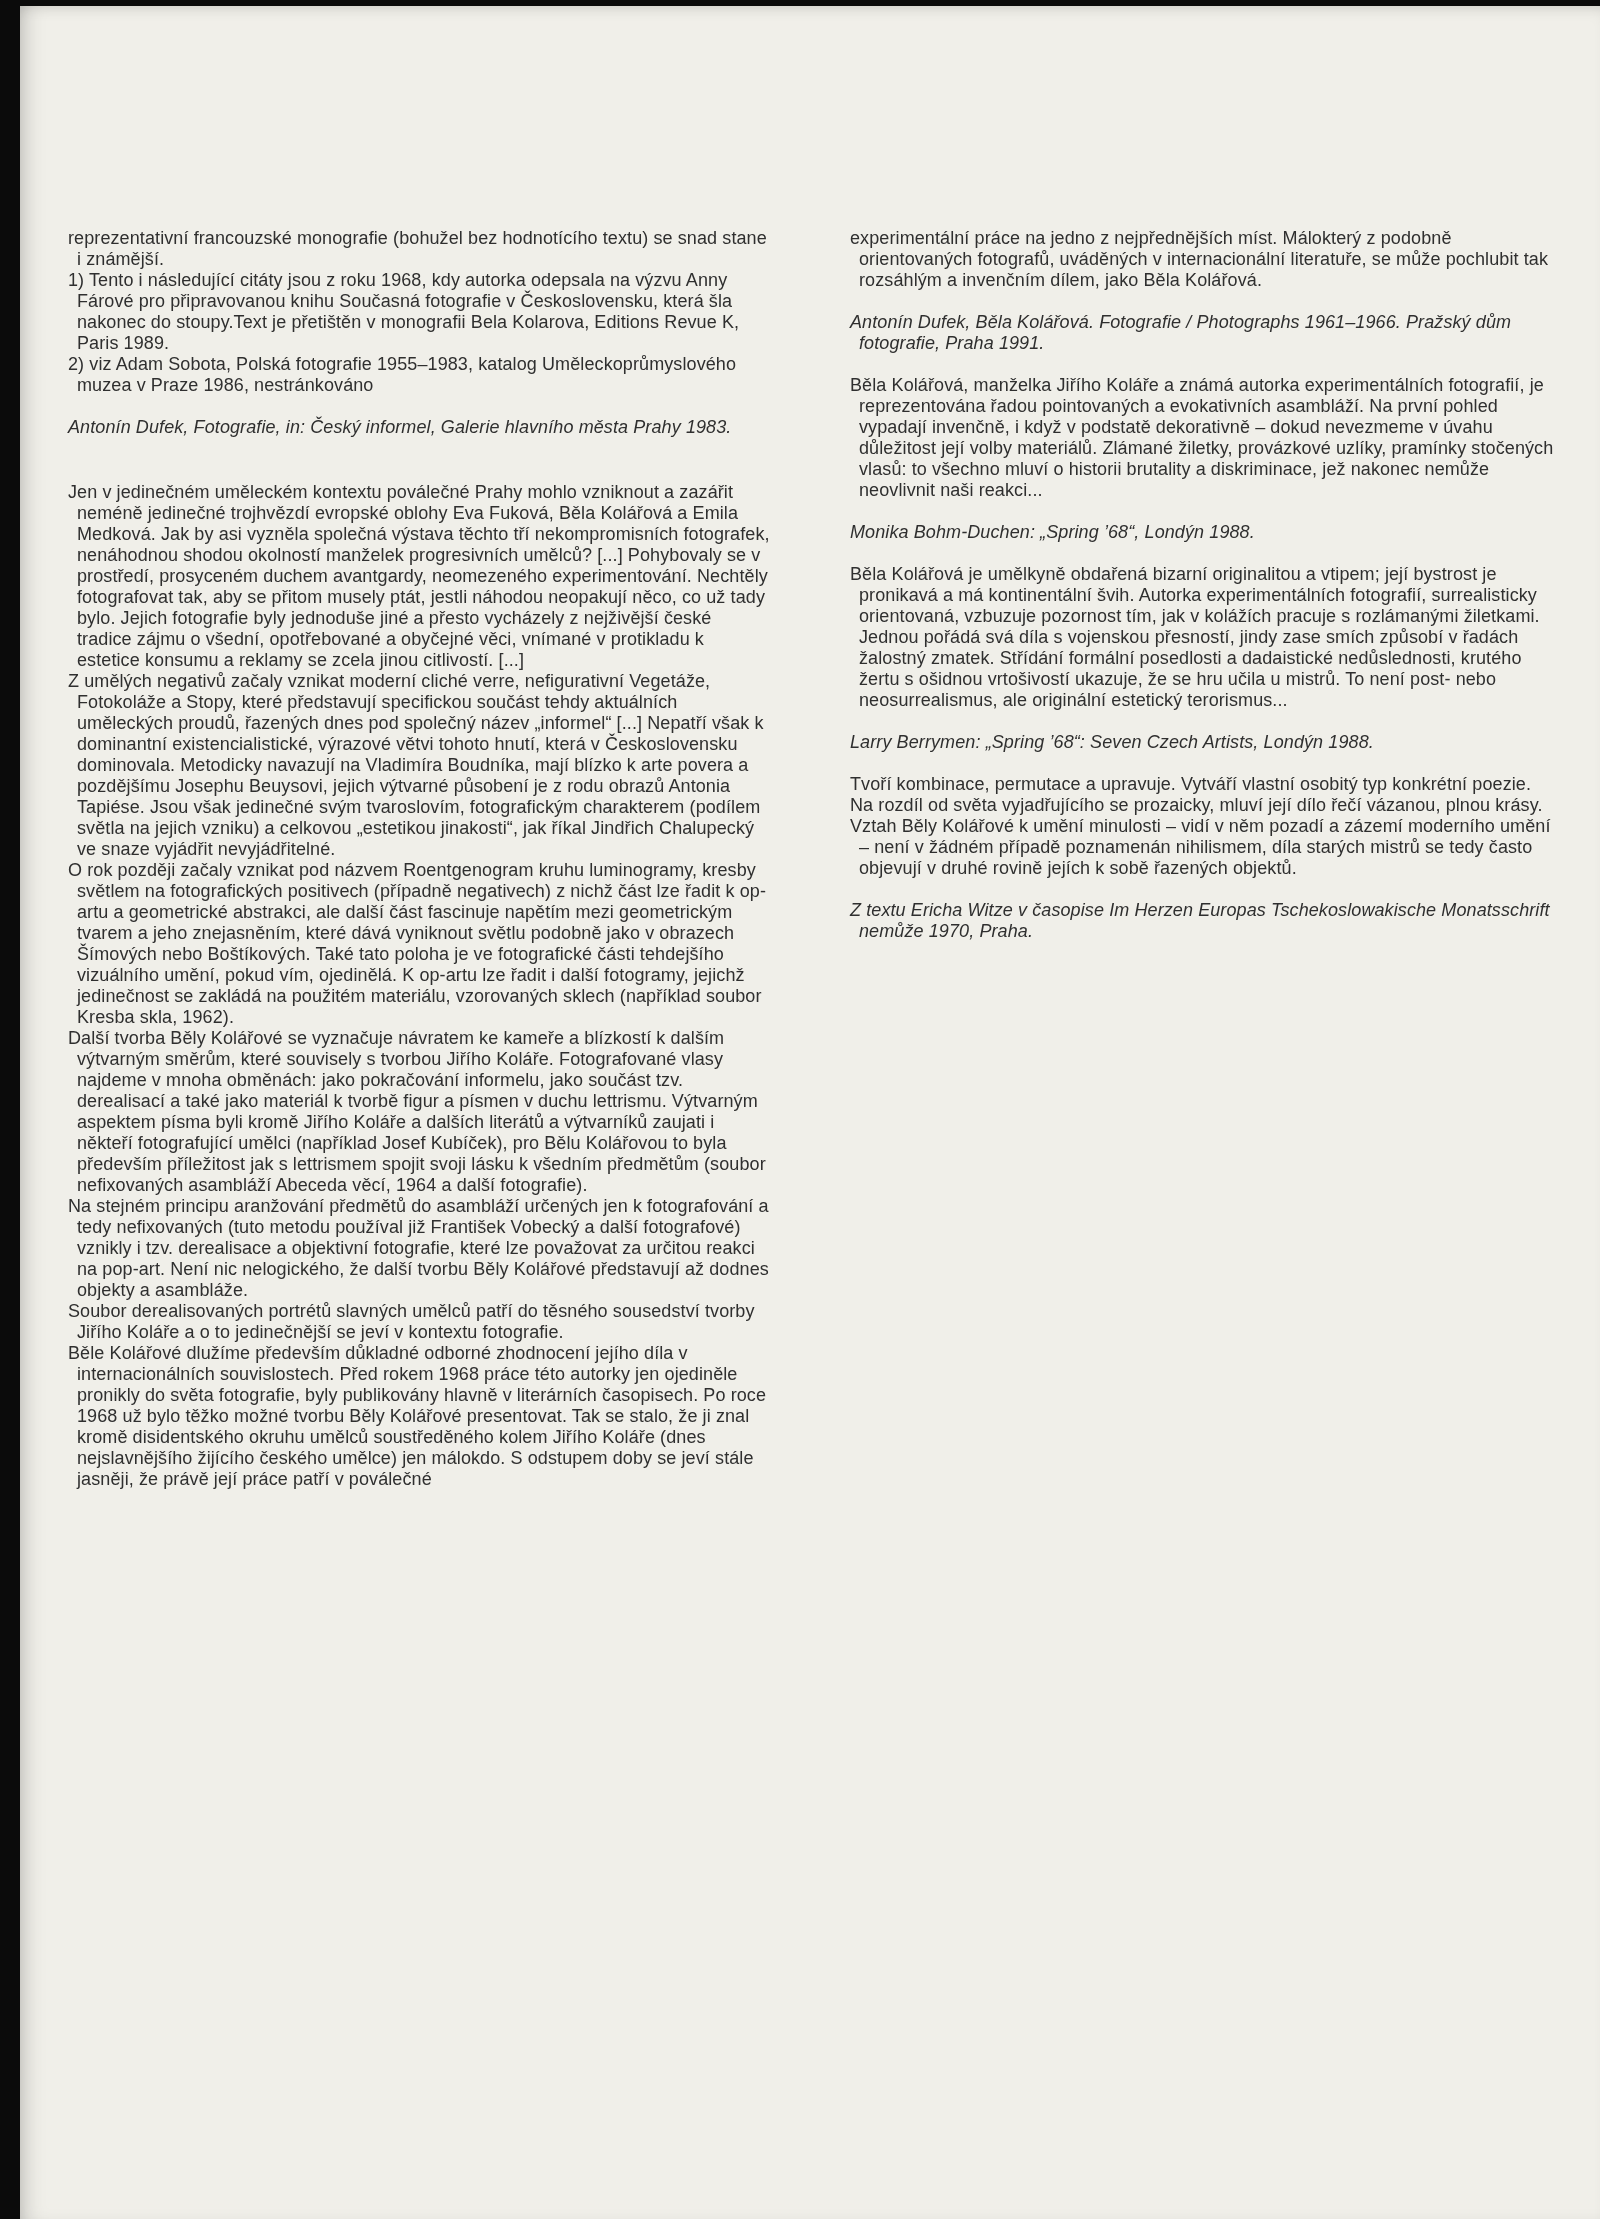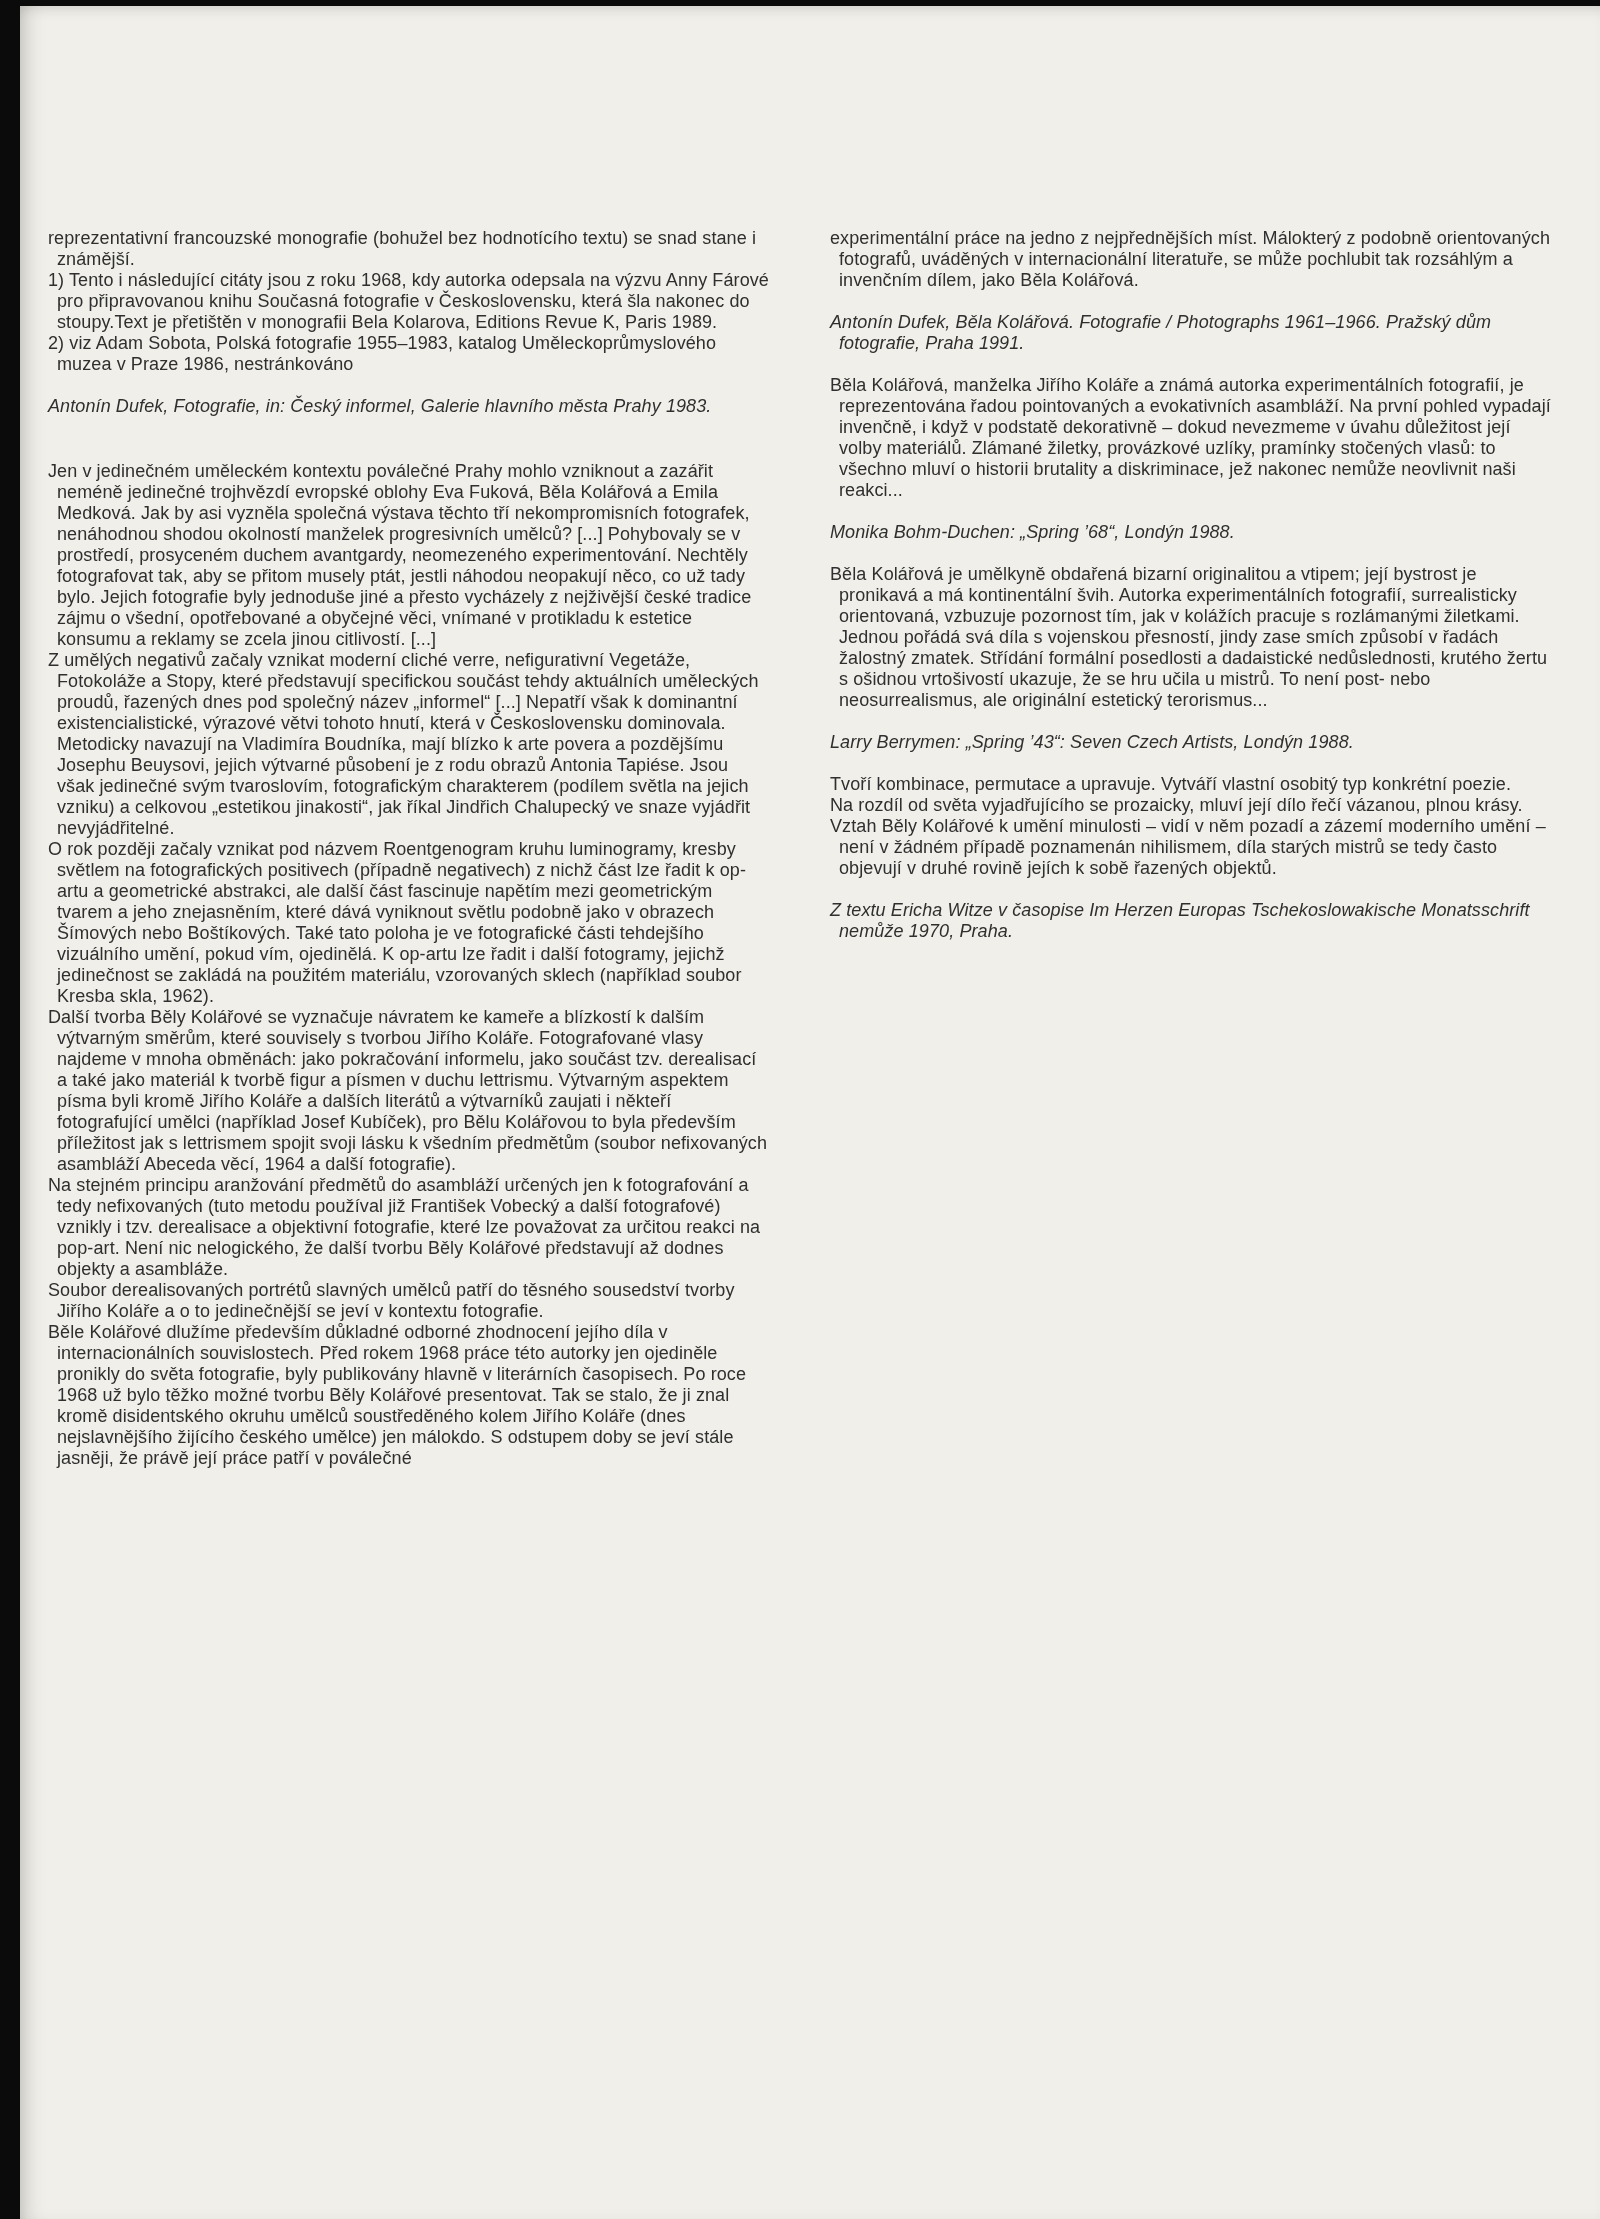--- a/index.html
+++ b/index.html
@@ -42,21 +42,21 @@
     letter-spacing: 0.1px;
     text-align: left;
   }
   #col-right { width: 726px; }
 
   .block { margin-top: 21px; }
   .block:first-child { margin-top: 0; }
   .block.gap-large { margin-top: 44px; }
 
   
-  .para { padding-left: 9px; text-indent: -9px; }
+  .para { padding-left: 9px; text-indent: -9px; margin-left: 20px; }
 
   .block-citation .para { font-style: italic; }
   .italic { }
 </style>
 </head>
 <body>
 
 <div class="scan-border scan-border-top"></div>
 <div class="scan-border scan-border-left"></div>
 
@@ -91,21 +91,21 @@
         <div class="block block-body">
           <p class="para"><span>Běla Kolářová, manželka Jiřího Koláře a známá autorka experimentálních fotografií, je reprezentována řadou pointovaných a evokativních asambláží. Na první pohled vypadají invenčně, i když v podstatě dekorativně – dokud nevezmeme v úvahu důležitost její volby materiálů. Zlámané žiletky, provázkové uzlíky, pramínky stočených vlasů: to všechno mluví o historii brutality a diskriminace, jež nakonec nemůže neovlivnit naši reakci...</span></p>
         </div>
         <div class="block block-citation">
           <p class="para"><span>Monika Bohm-Duchen: „Spring ’68“, Londýn 1988.</span></p>
         </div>
         <div class="block block-body">
           <p class="para"><span>Běla Kolářová je umělkyně obdařená bizarní originalitou a vtipem; její bystrost je pronikavá a má kontinentální švih. Autorka experimentálních fotografií, surrealisticky orientovaná, vzbuzuje pozornost tím, jak v kolážích pracuje s rozlámanými žiletkami. Jednou pořádá svá díla s vojenskou přesností, jindy zase smích způsobí v řadách žalostný zmatek. Střídání formální posedlosti a dadaistické nedůslednosti, krutého žertu s ošidnou vrtošivostí ukazuje, že se hru učila u mistrů. To není post- nebo neosurrealismus, ale originální estetický terorismus...</span></p>
         </div>
         <div class="block block-citation">
-          <p class="para"><span>Larry Berrymen: „Spring ’43“: Seven Czech Artists, Londýn 1988.</span></p>
+          <p class="para"><span>Larry Berrymen: „Spring ’68“: Seven Czech Artists, Londýn 1988.</span></p>
         </div>
         <div class="block block-body">
           <p class="para"><span>Tvoří kombinace, permutace a upravuje. Vytváří vlastní osobitý typ konkrétní poezie.</span></p>
           <p class="para"><span>Na rozdíl od světa vyjadřujícího se prozaicky, mluví její dílo řečí vázanou, plnou krásy.</span></p>
           <p class="para"><span>Vztah Běly Kolářové k umění minulosti – vidí v něm pozadí a zázemí moderního umění – není v žádném případě poznamenán nihilismem, díla starých mistrů se tedy často objevují v druhé rovině jejích k sobě řazených objektů.</span></p>
         </div>
         <div class="block block-citation">
           <p class="para"><span>Z textu Ericha Witze v časopise Im Herzen Europas Tschekoslowakische Monatsschrift nemůže 1970, Praha.</span></p>
         </div>
       </section>

